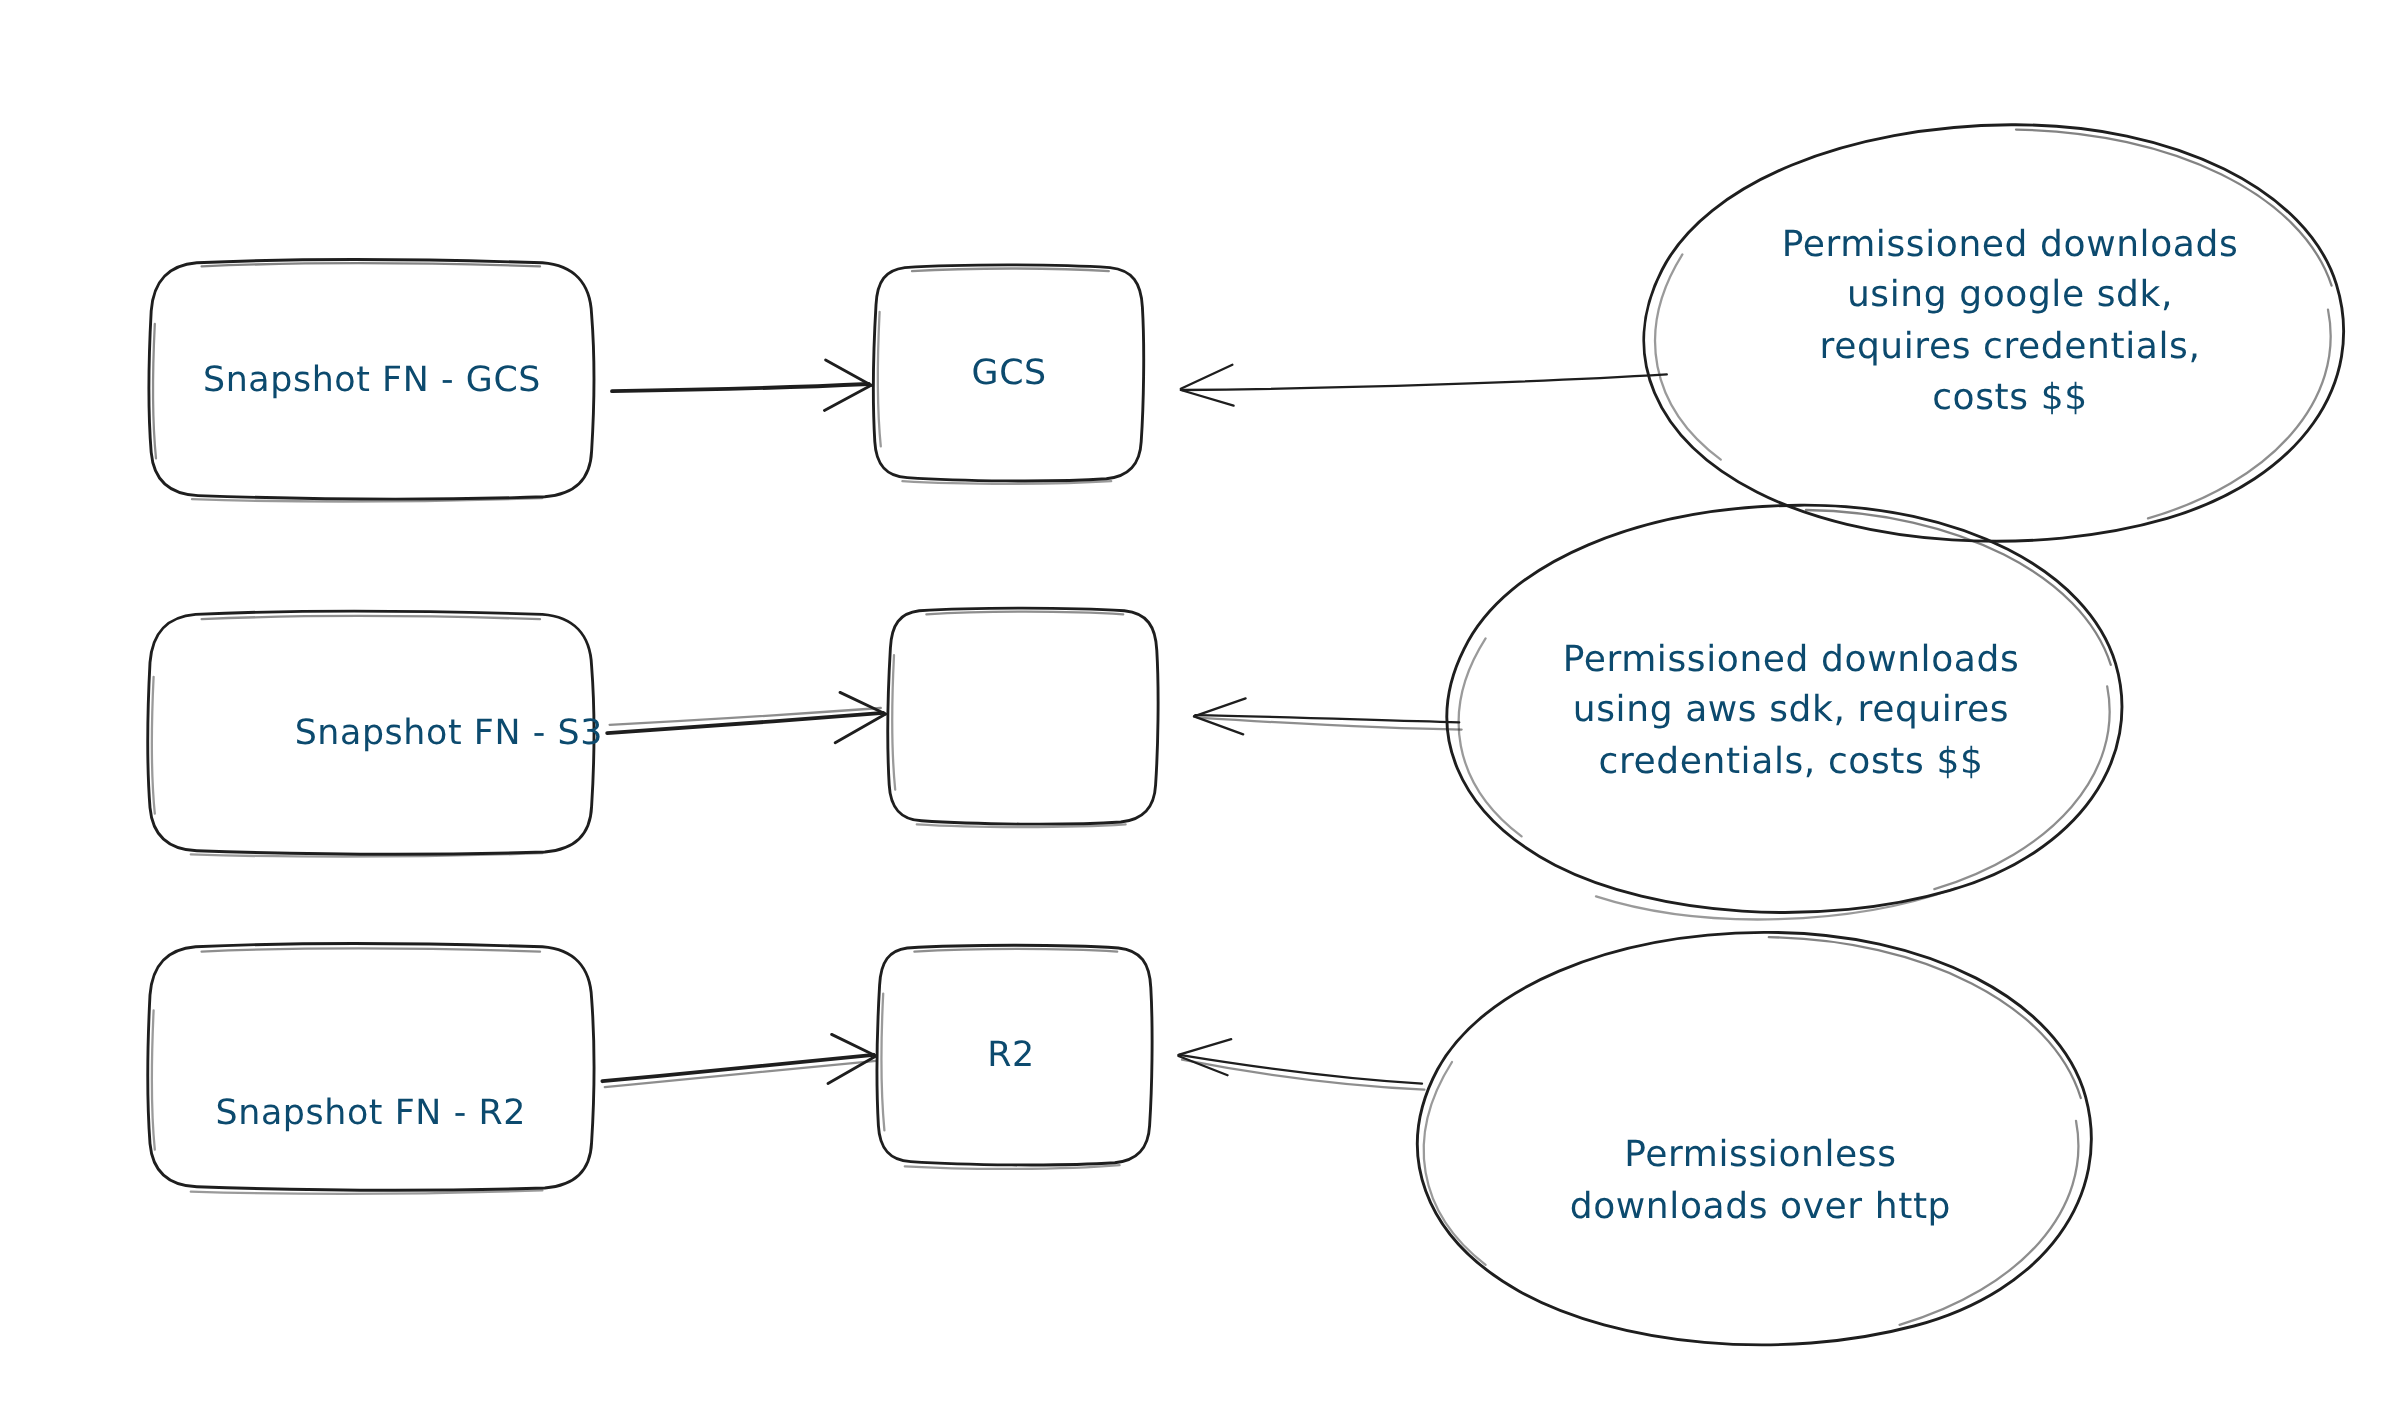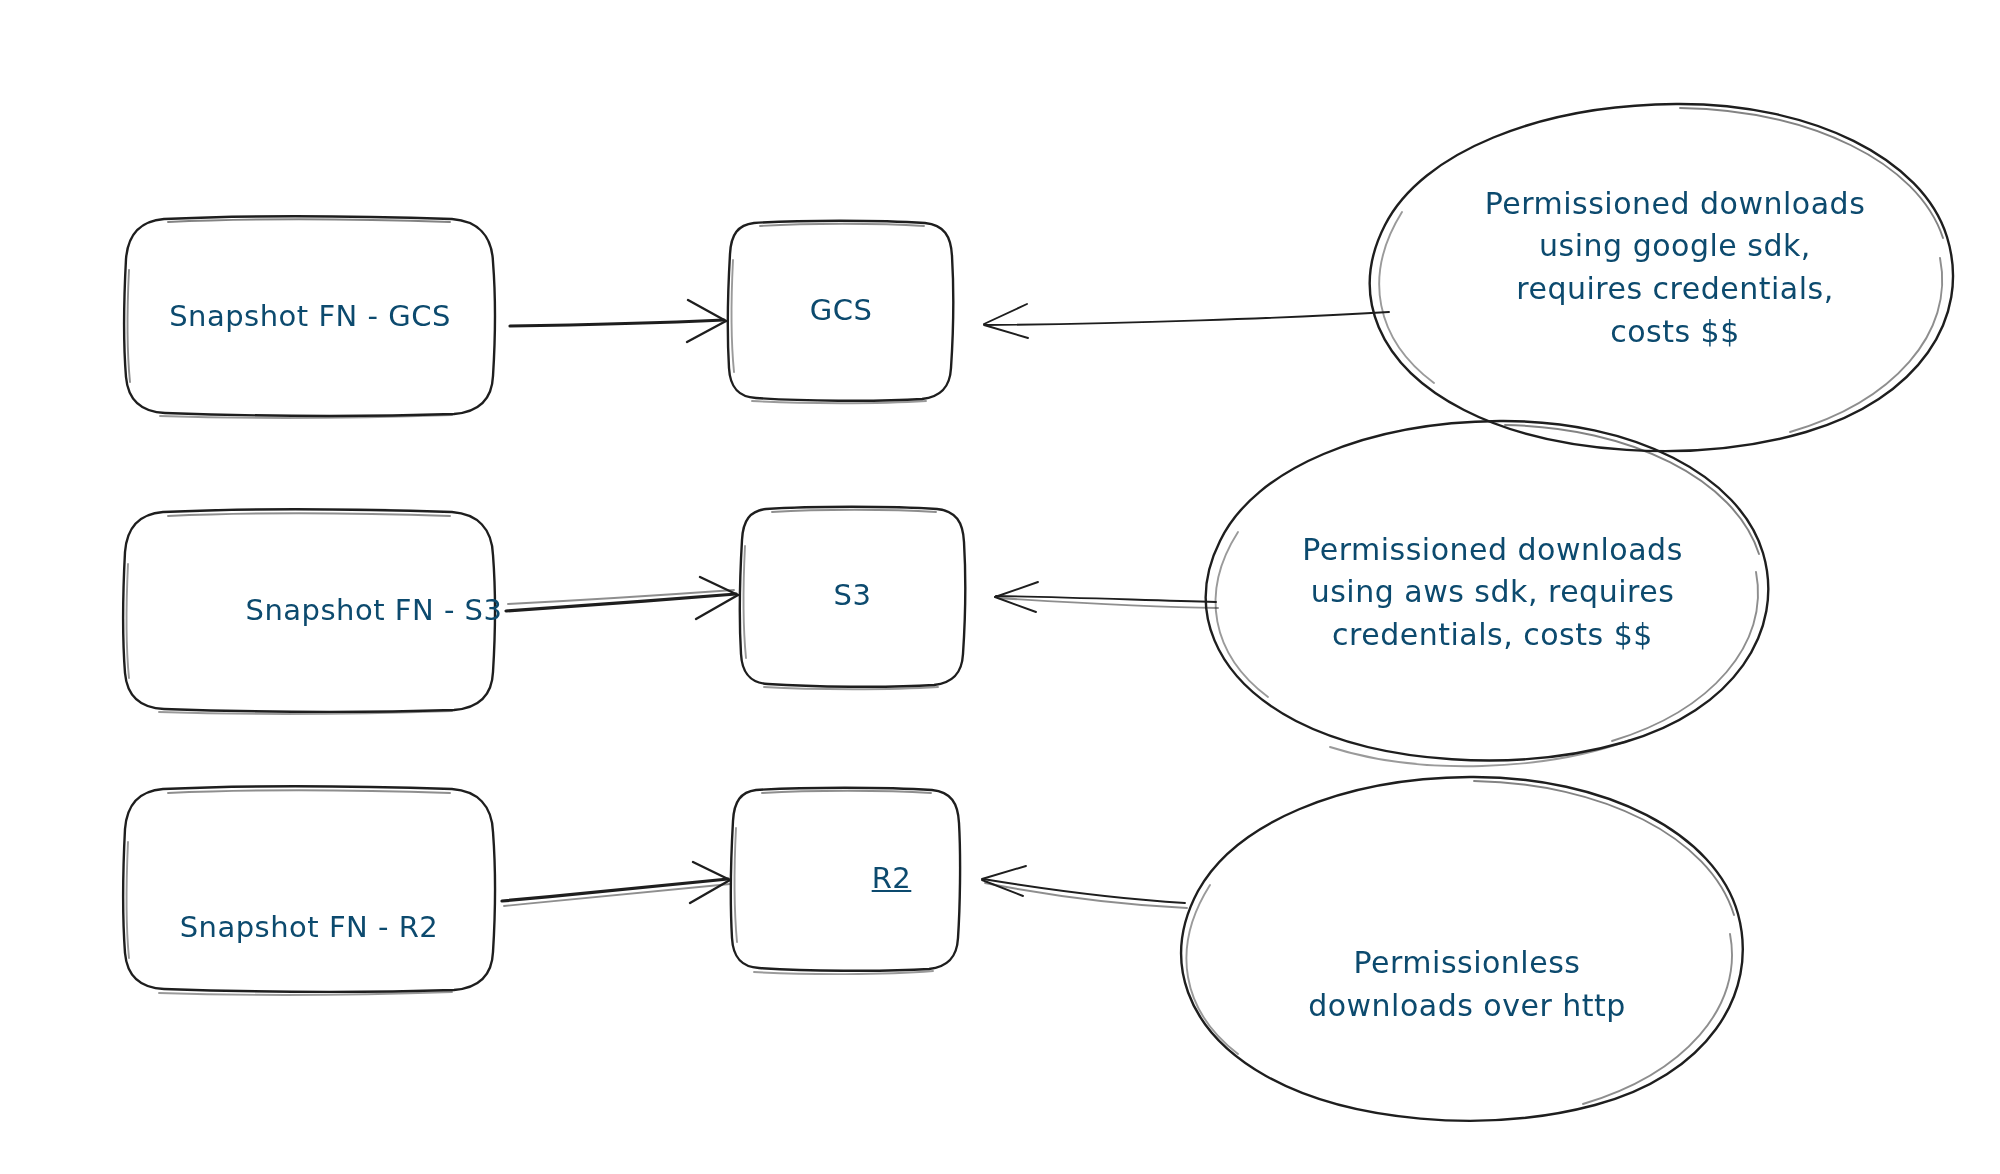--- a/index.html
+++ b/index.html
@@ -239,26 +239,25 @@
 
   <div class="node-label store-label" style="left:729px; top:222px; width:224px; height:178px;">GCS</div>
 
   <div class="node-label note-label" style="left:1420px; top:168px; width:510px; height:200px;">Permissioned downloads
 using google sdk,
 requires credentials,
 costs $$</div>
 
   <div class="node-label box-label" style="left:136px; top:512px; width:396px; height:198px;margin-left:40px;">Snapshot FN - S3</div>
 
-  <div class="node-label store-label" style="left:741px; top:507px; width:223px; height:178px;">S3</div>
 
   <div class="node-label note-label" style="left:1240px; top:505px; width:505px; height:175px;">Permissioned downloads
 using aws sdk, requires
 credentials, costs $$</div>
 
   <div class="node-label box-label" style="left:125px; top:828px; width:368px; height:200px;">Snapshot FN - R2</div>
 
-  <div class="node-label store-label" style="left:760px; top:789px; width:263px; height:180px;text-decoration:underline;">R2</div>
+  <div class="node-label store-label" style="left:711px; top:789px; width:263px; height:180px;">R2</div>
 
   <div class="node-label note-label" style="left:1200px; top:925px; width:534px; height:120px;">Permissionless
 downloads over http</div>
 
 </div>
 
 </body></html>

